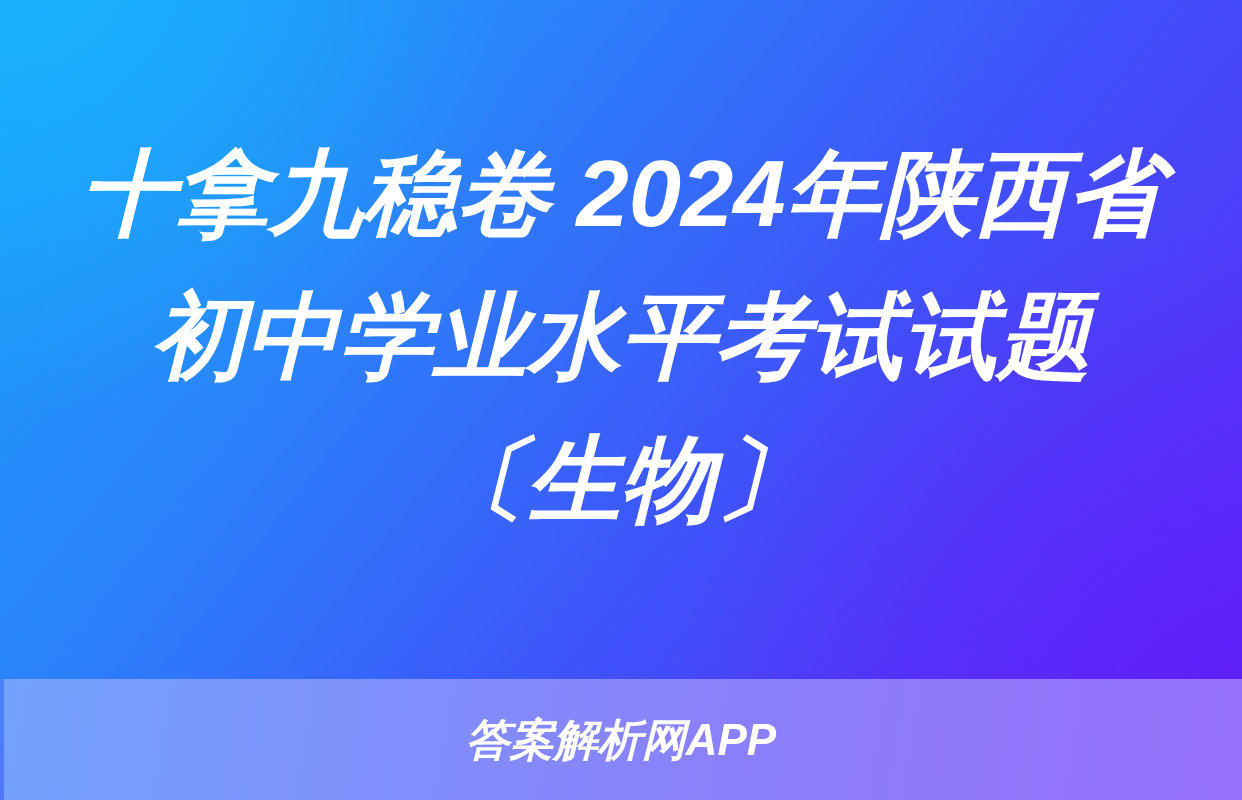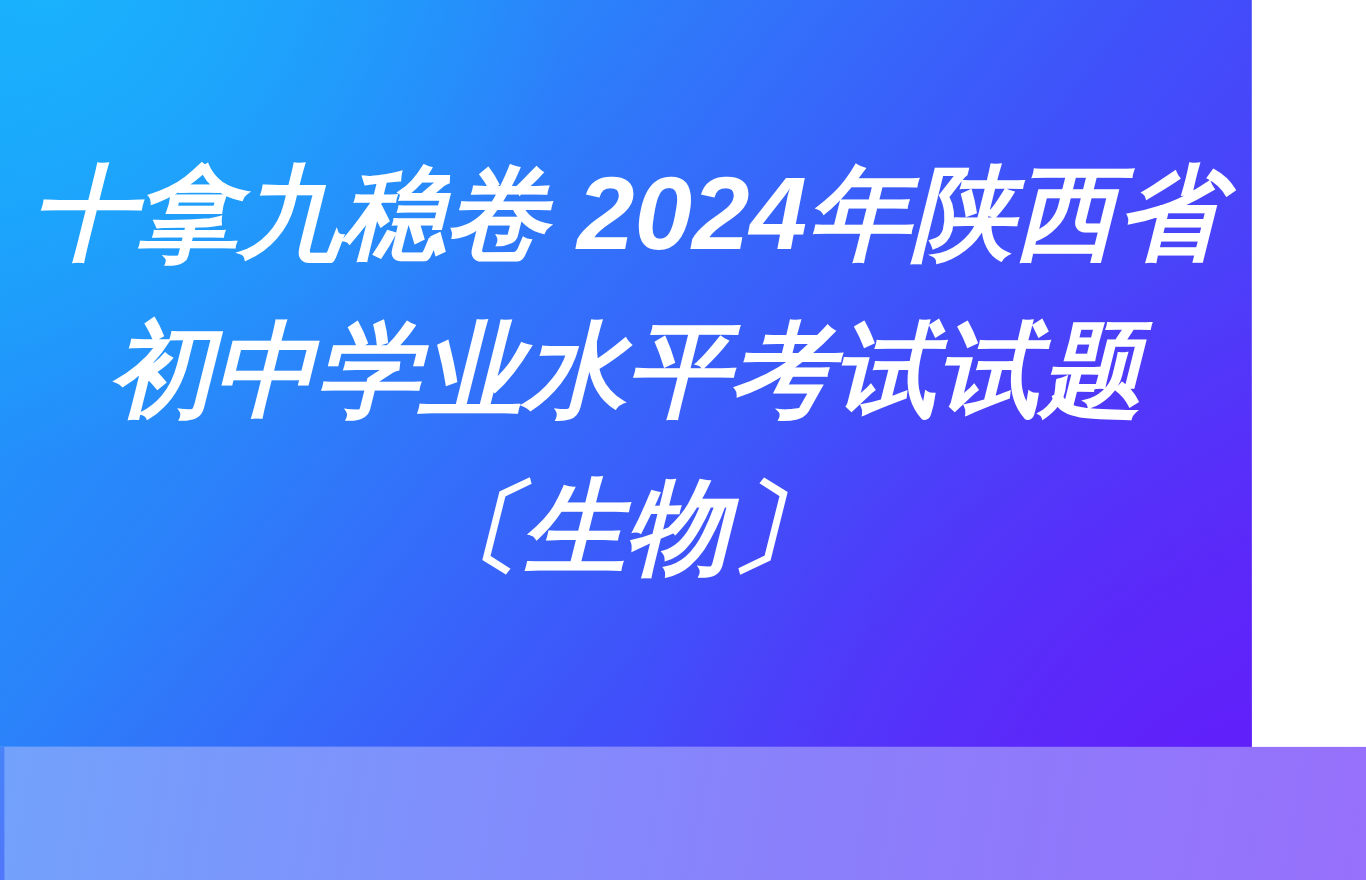--- a/index.html
+++ b/index.html
@@ -19,21 +19,21 @@
     width: 1242px;
     height: 800px;
     overflow: hidden;
   }
 
   
   #hero {
     position: absolute;
     left: 0;
     top: 0;
-    width: 1138px;
+    width: 1242px;
     height: 679px;
     background: linear-gradient(128deg, #17A3FB 0%, #2B82FA 32%, #4050FA 64%, #5C28F8 100%);
     display: flex;
     align-items: center;
     justify-content: center;
     overflow: hidden;
   }
 
   
   #hero::before {
@@ -119,15 +119,16 @@
 <body>
 
 <div id="poster">
 
   <section id="hero">
     <h1 id="hero-title">十拿九稳卷 2024年陕西省初中学业水平考试试题〔生物〕</h1>
   </section>
 
   <footer id="footer">
     <span id="footer-edge"></span>
+    <p id="footer-brand">答案解析网APP</p>
   </footer>
 
 </div>
 
 </body></html>

